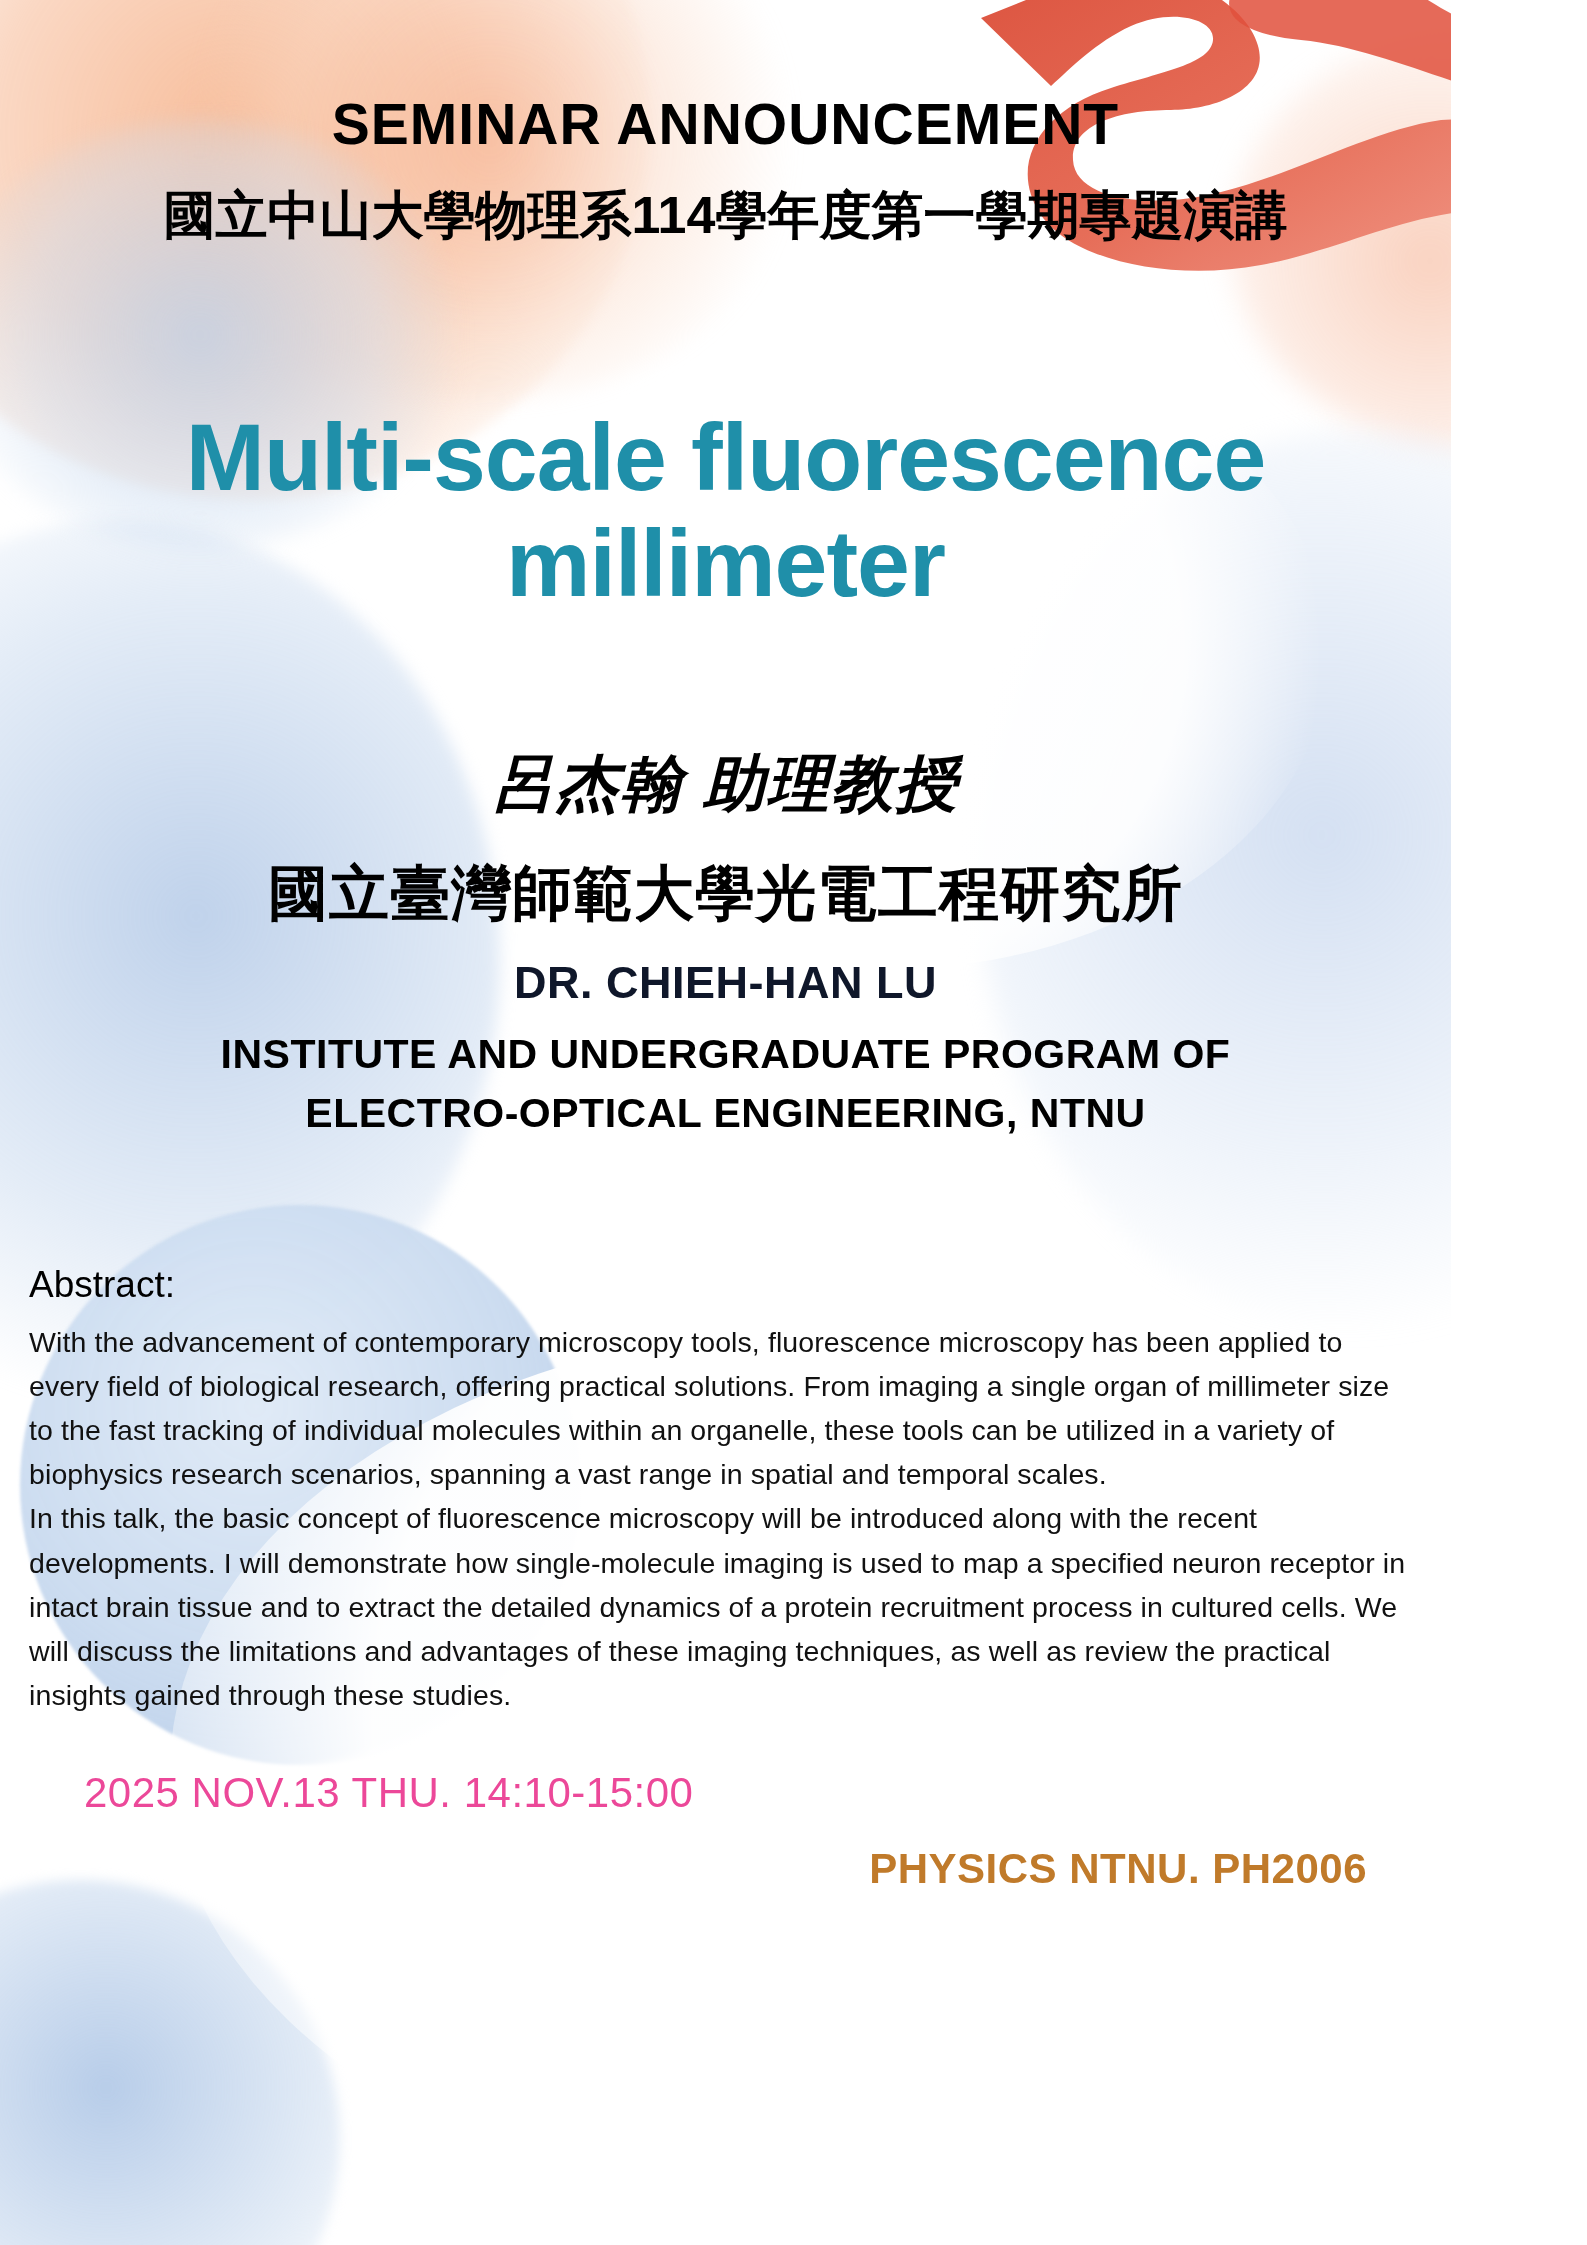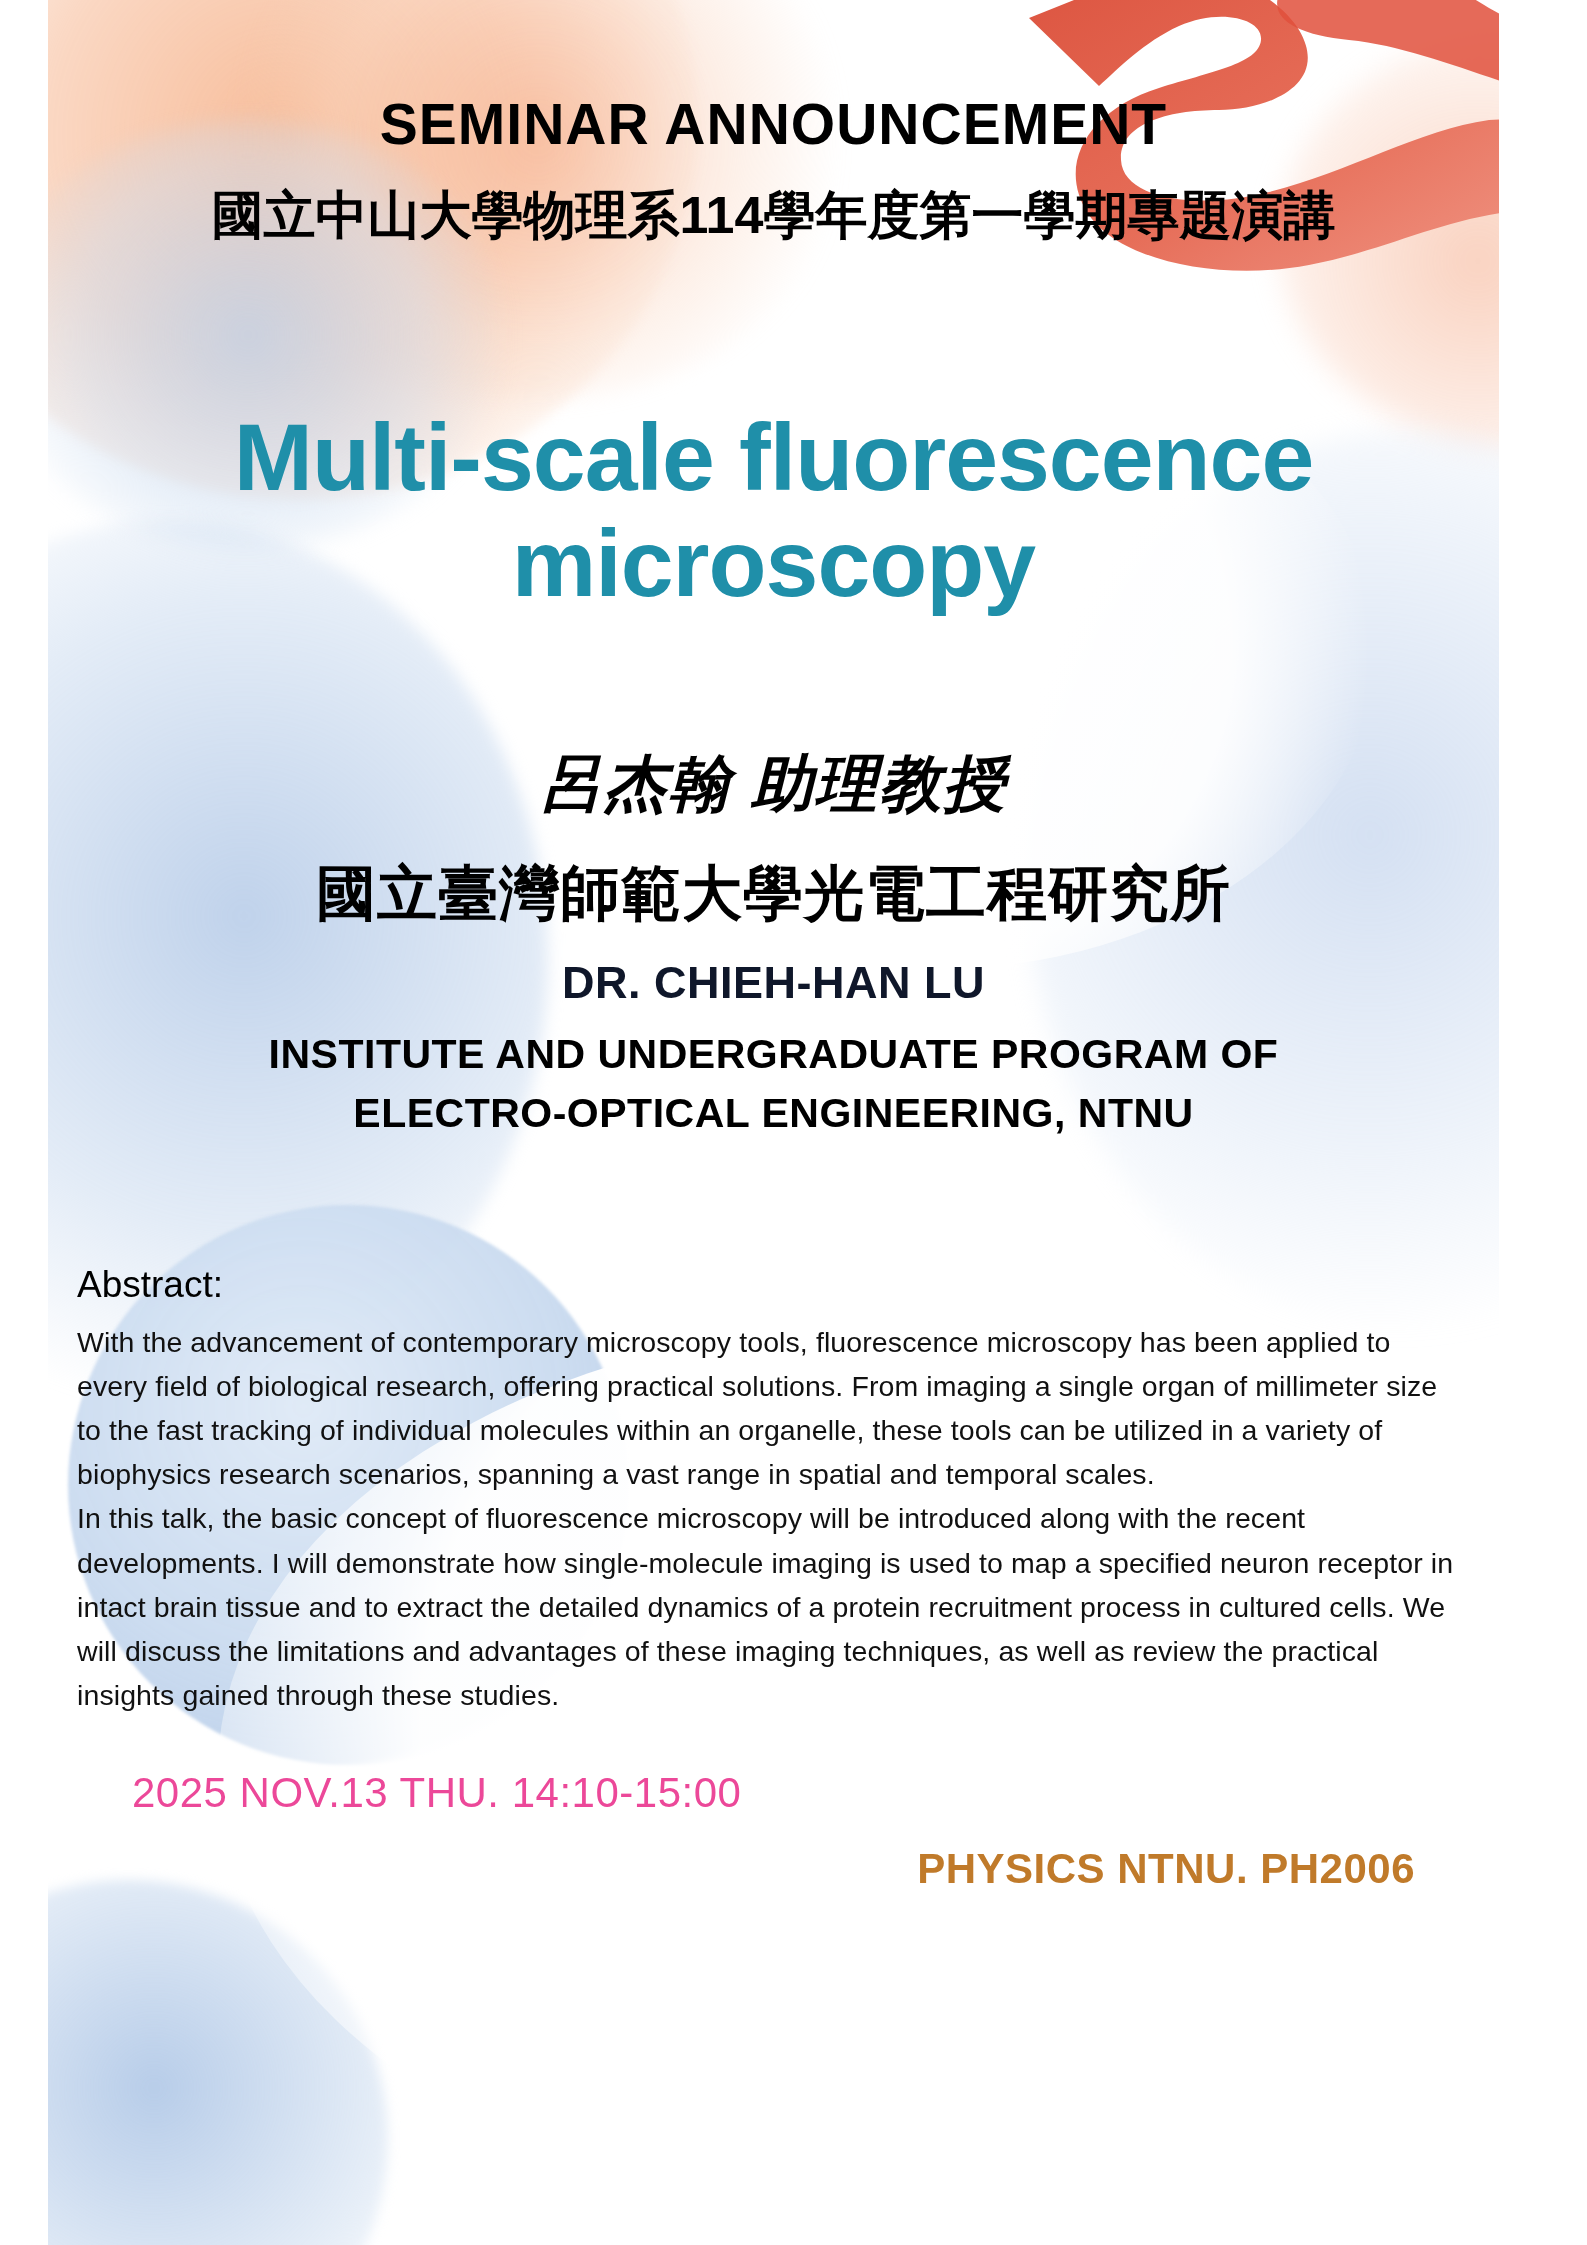--- a/index.html
+++ b/index.html
@@ -12,21 +12,20 @@
     background: #ffffff;
     font-family: "Liberation Sans", sans-serif;
     overflow: hidden;
   }
   .poster {
     position: relative;
     width: 1451px;
     height: 2245px;
     overflow: hidden;
     background: #ffffff;
-    margin-left: 48px;
   }
 
   
   .bg-layer {
     position: absolute;
     inset: 0;
     overflow: hidden;
     pointer-events: none;
   }
   .blob {
@@ -255,21 +254,21 @@
       <path d="M105,40 C180,-30 300,20 330,70 C362,124 300,150 250,150 C196,150 150,165 152,200 C154,240 230,250 300,232 C380,212 450,170 520,160 L560,158 L560,250 C480,255 420,290 340,305 C250,322 150,300 120,255 C86,204 120,150 190,128 C240,112 290,104 292,80 C294,58 250,48 210,66 C175,82 150,108 130,126 L60,58 Z" fill="url(#rg)" opacity="0.92"></path>
       <path d="M330,0 C400,-10 470,16 520,48 L560,70 L560,130 C500,112 440,86 380,80 C330,75 300,60 310,34 Z" fill="#e0503c" opacity="0.85"></path>
     </svg>
   </div>
 
   <div class="content">
 
     <div class="title-line1">SEMINAR ANNOUNCEMENT</div>
     <div class="title-line2">國立中山大學物理系114學年度第一學期專題演講</div>
 
-    <div class="talk-title">Multi-scale fluorescence microscopy</div>
+    <div class="talk-title">Multi-scale fluorescence millimeter</div>
 
     <div class="speaker-zh">呂杰翰 助理教授</div>
     <div class="affil-zh">國立臺灣師範大學光電工程研究所</div>
     <div class="speaker-en">DR. CHIEH-HAN LU</div>
     <div class="affil-en">
       <div>INSTITUTE AND UNDERGRADUATE PROGRAM OF</div>
       <div>ELECTRO-OPTICAL ENGINEERING, NTNU</div>
     </div>
 
     <div class="abstract-heading">Abstract:</div>

